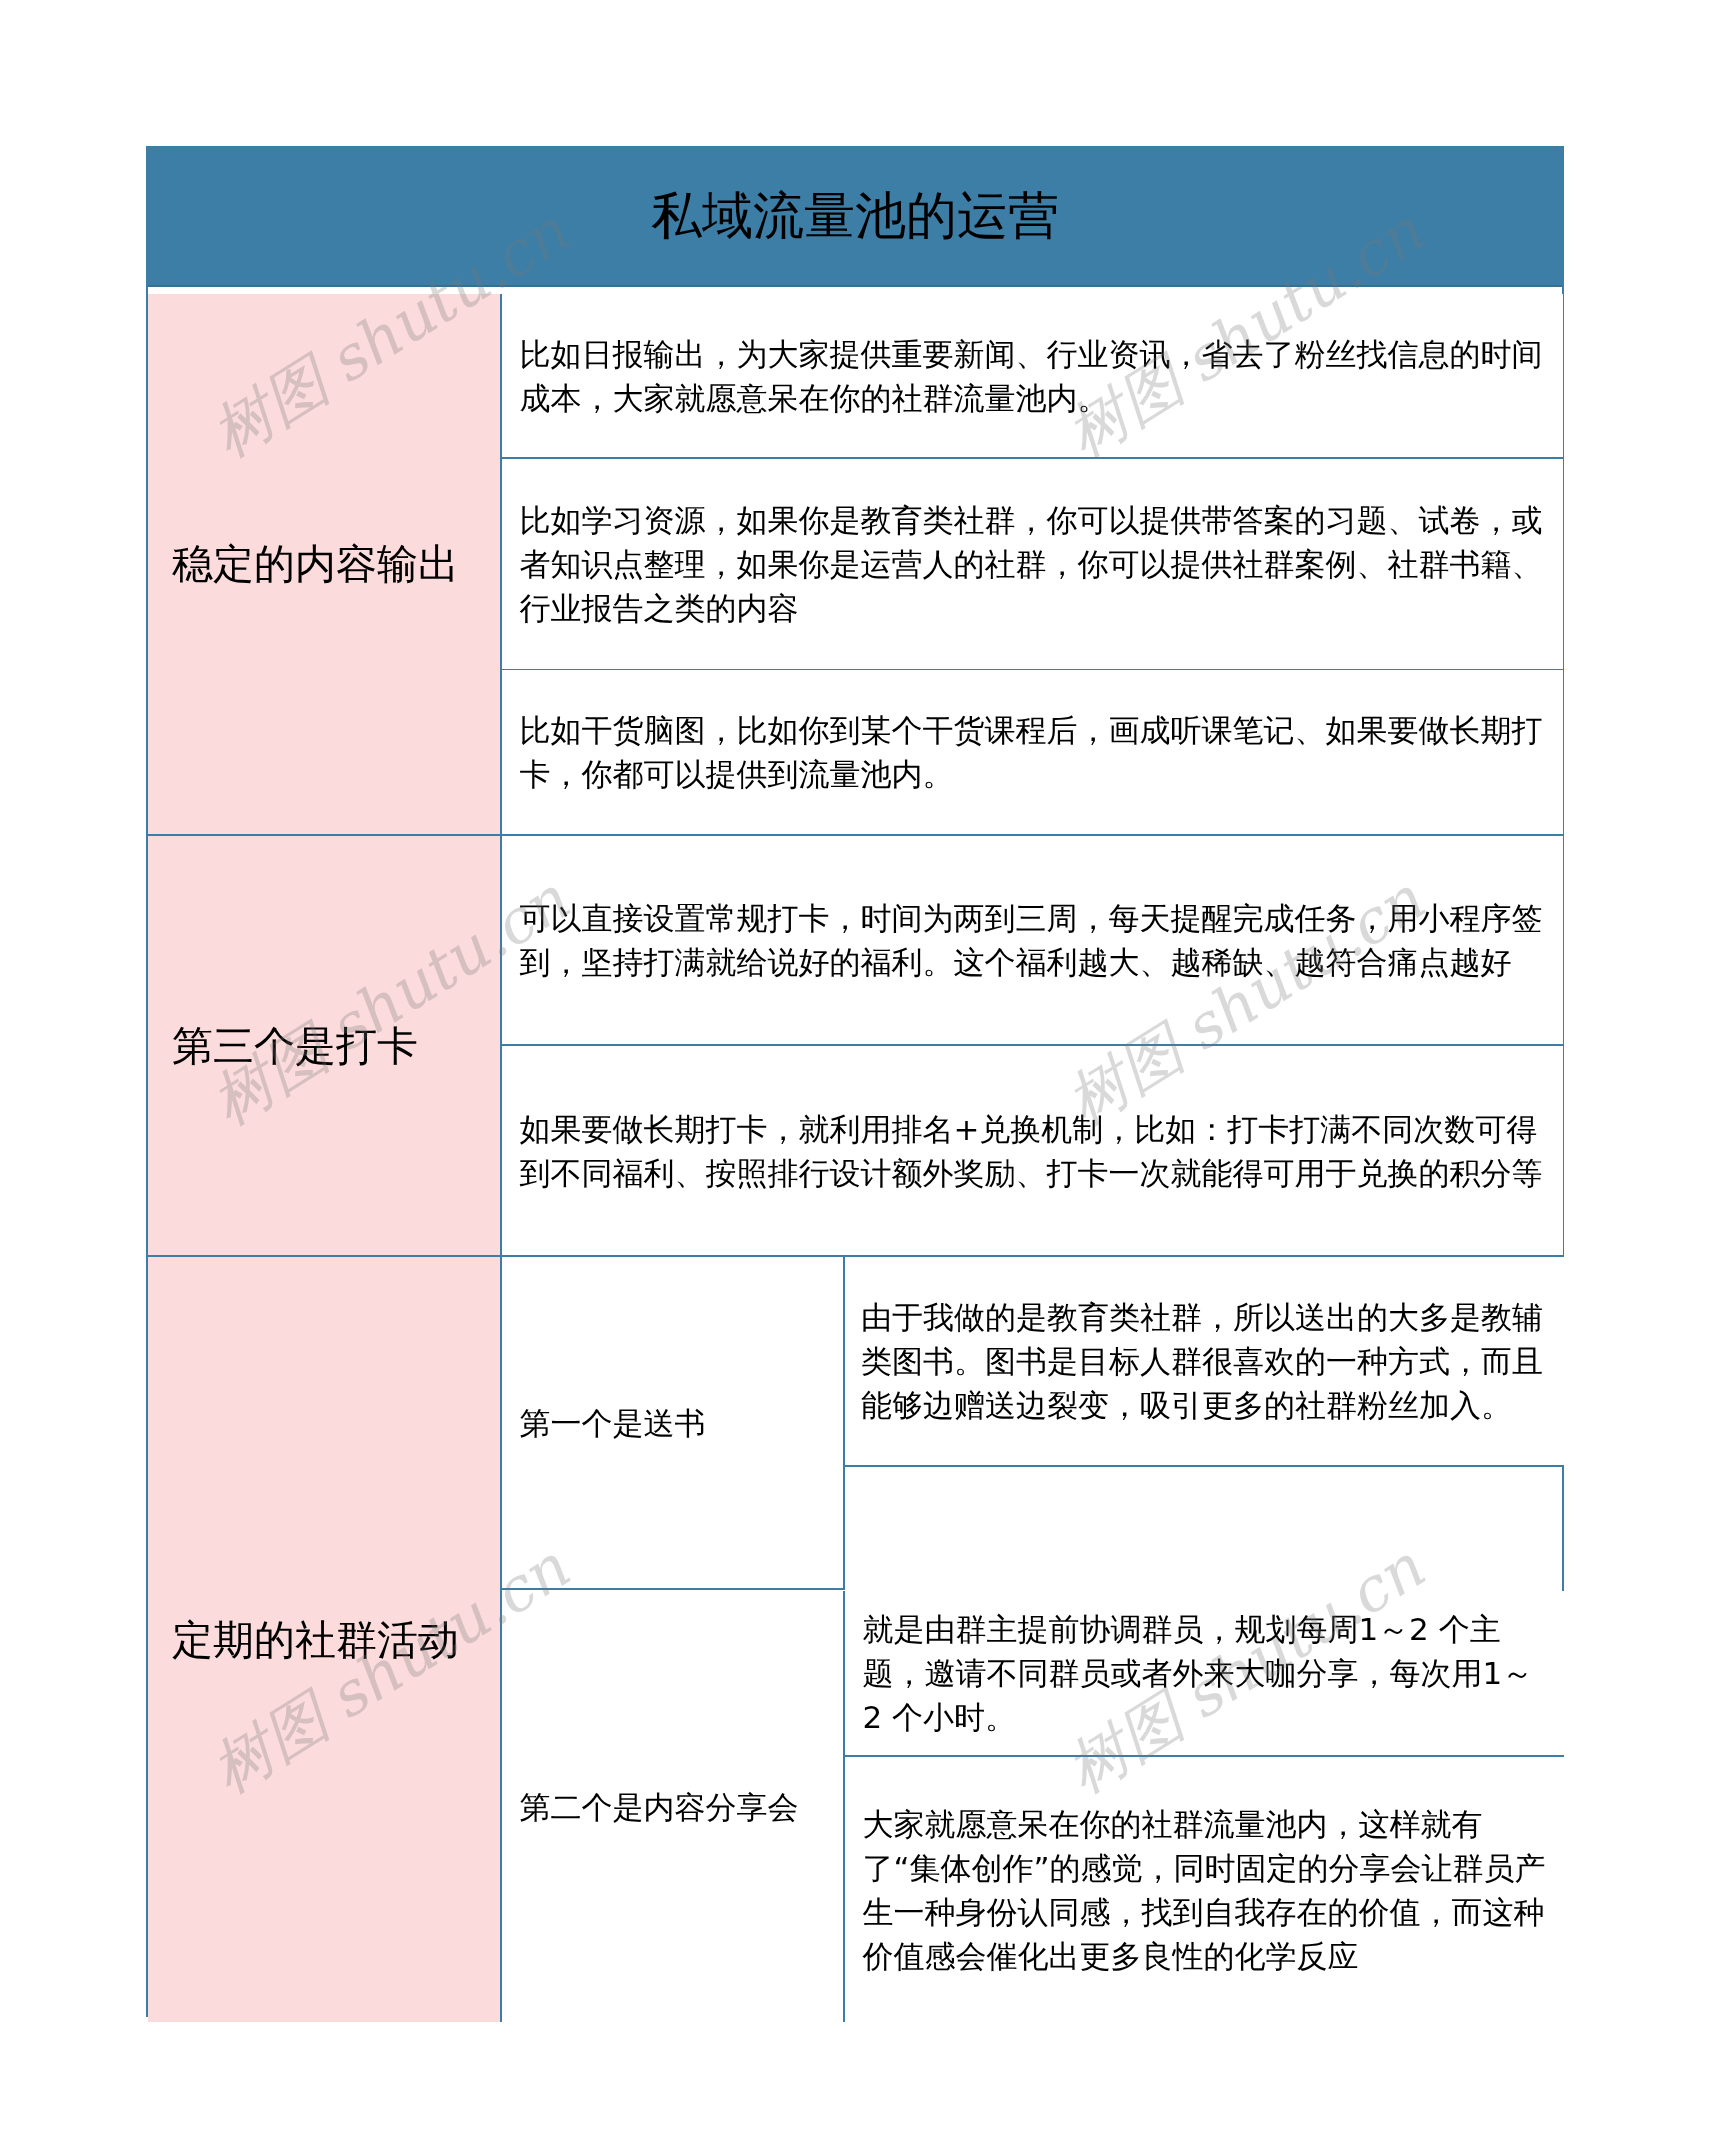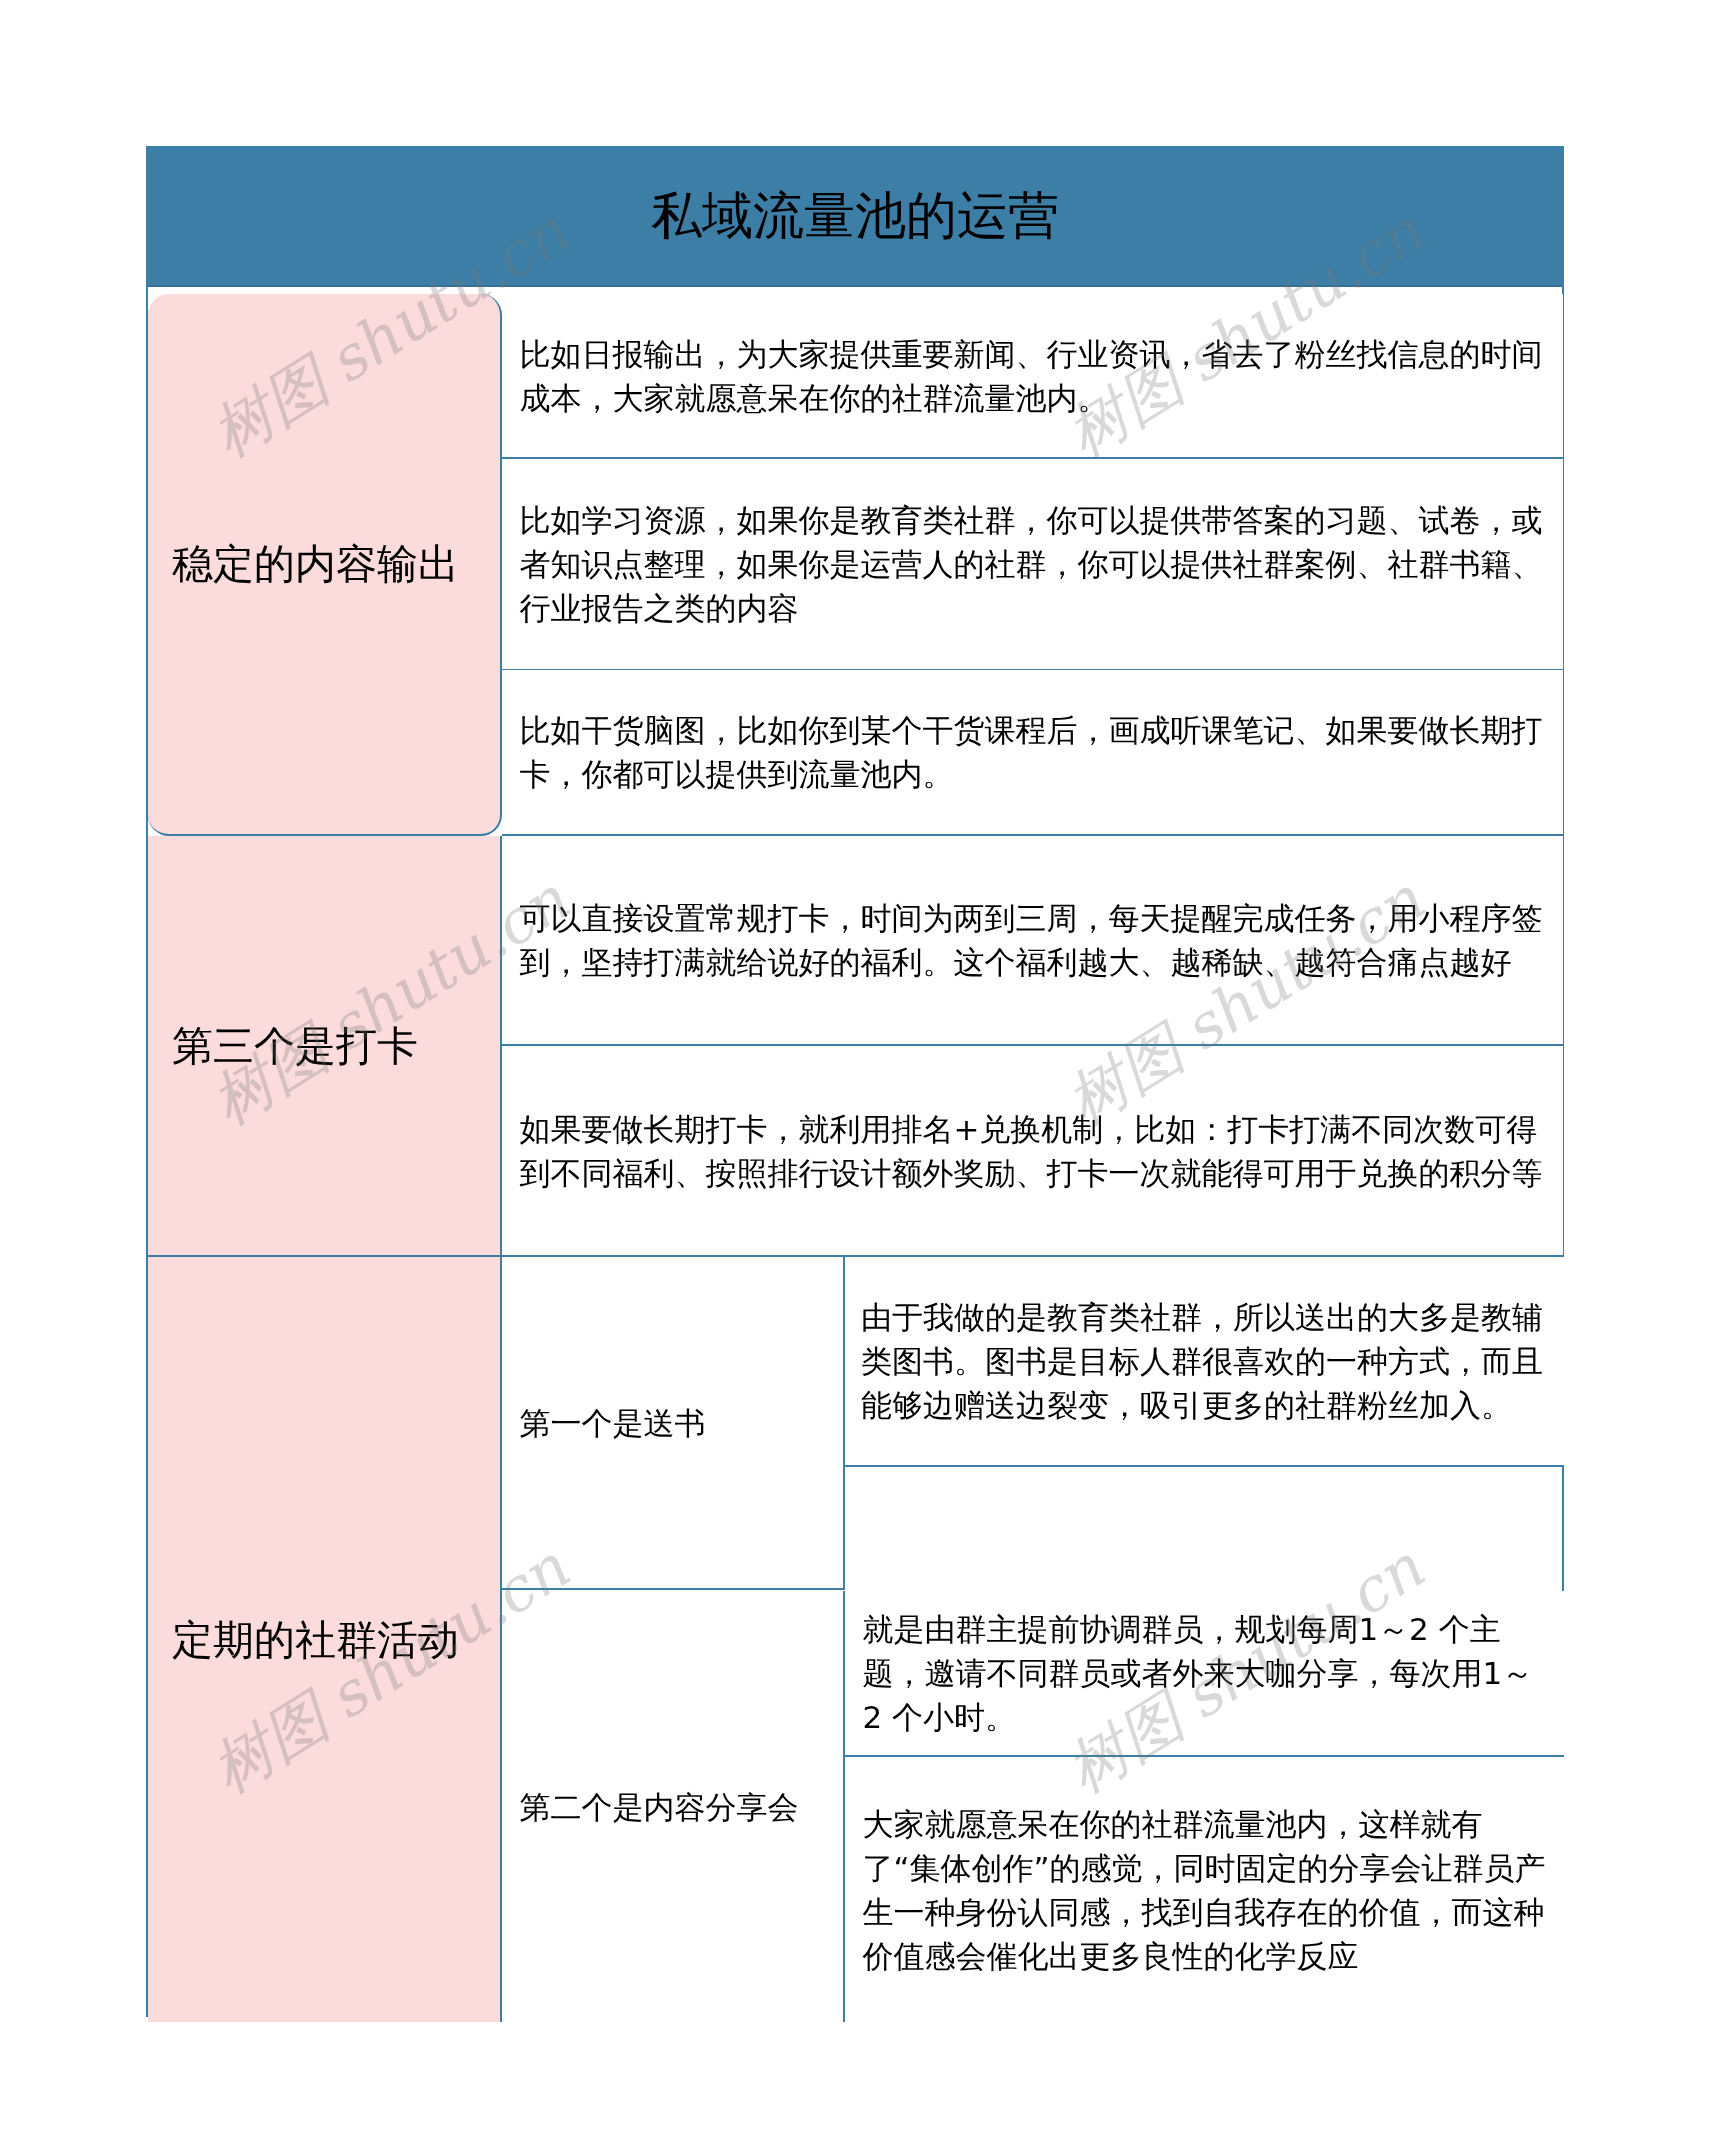--- a/index.html
+++ b/index.html
@@ -22,21 +22,21 @@
                transform-origin: left bottom; white-space: nowrap; pointer-events: none; }
 </style>
 </head>
 <body>
 
 <div class="table">
   <div class="header">
     <span>私域流量池的运营</span>
   </div>
 
-  <div class="cell label" style="left:0; top:140px; width:354px; height:542px;border-radius:21px;">
+  <div class="cell label" style="left:0; top:140px; width:354px; height:542px;">
     <span>稳定的内容输出</span>
   </div>
   <div class="cell content" style="left:354px; top:140px; width:1061px; height:165px;">
     <span>比如日报输出，为大家提供重要新闻、行业资讯，省去了粉丝找信息的时间成本，大家就愿意呆在你的社群流量池内。</span>
   </div>
   <div class="cell content" style="left:354px; top:305px; width:1061px; height:212px;">
     <span>比如学习资源，如果你是教育类社群，你可以提供带答案的习题、试卷，或者知识点整理，如果你是运营人的社群，你可以提供社群案例、社群书籍、行业报告之类的内容</span>
   </div>
   <div class="cell content" style="left:354px; top:516px; width:1061px; height:166px;">
     <span>比如干货脑图，比如你到某个干货课程后，画成听课笔记、如果要做长期打卡，你都可以提供到流量池内。</span>

